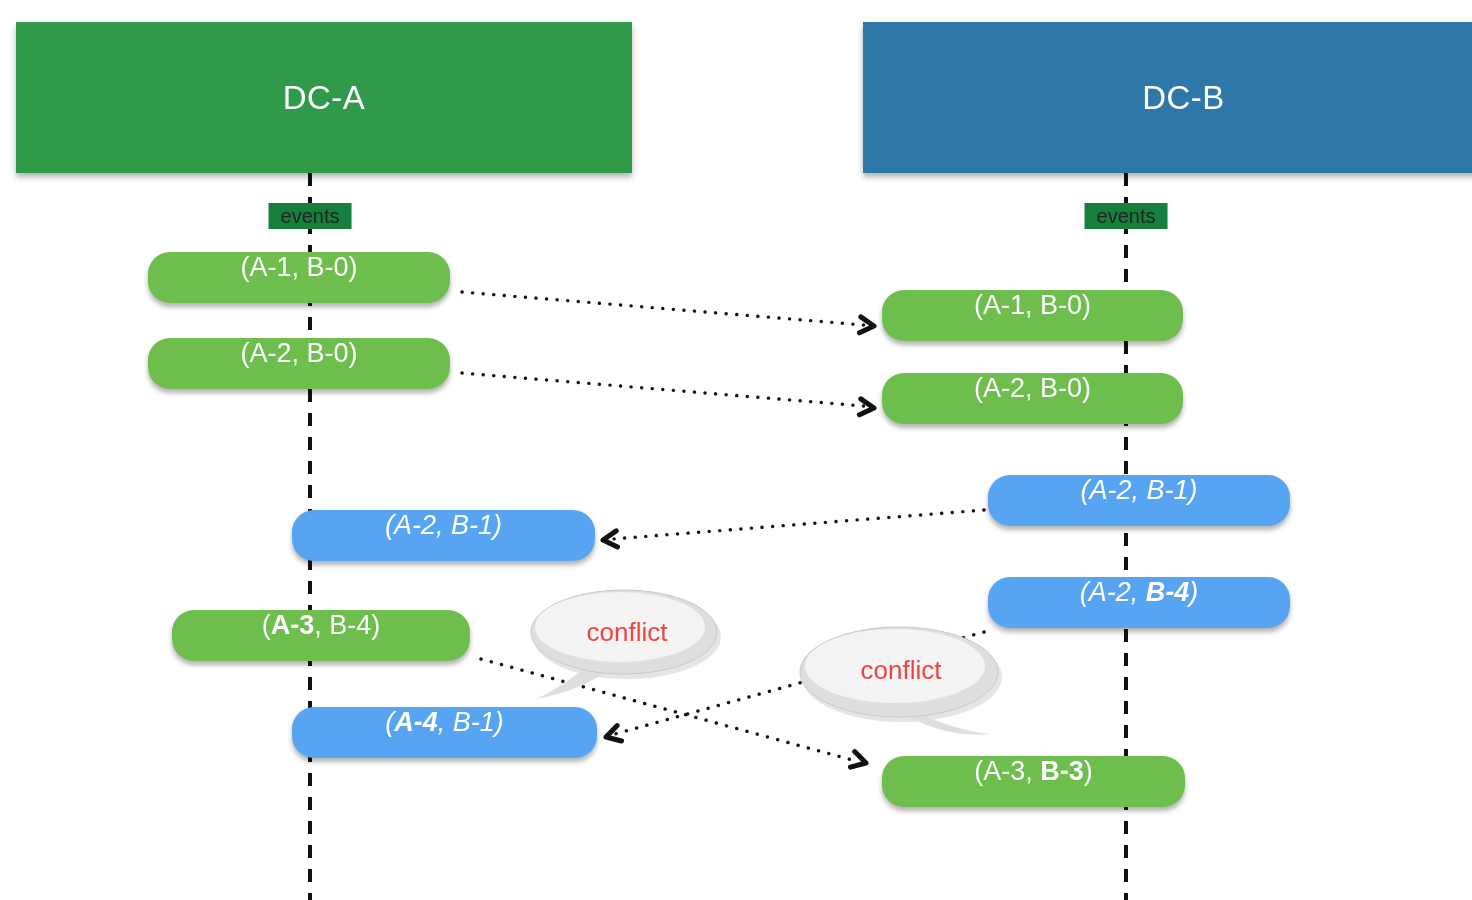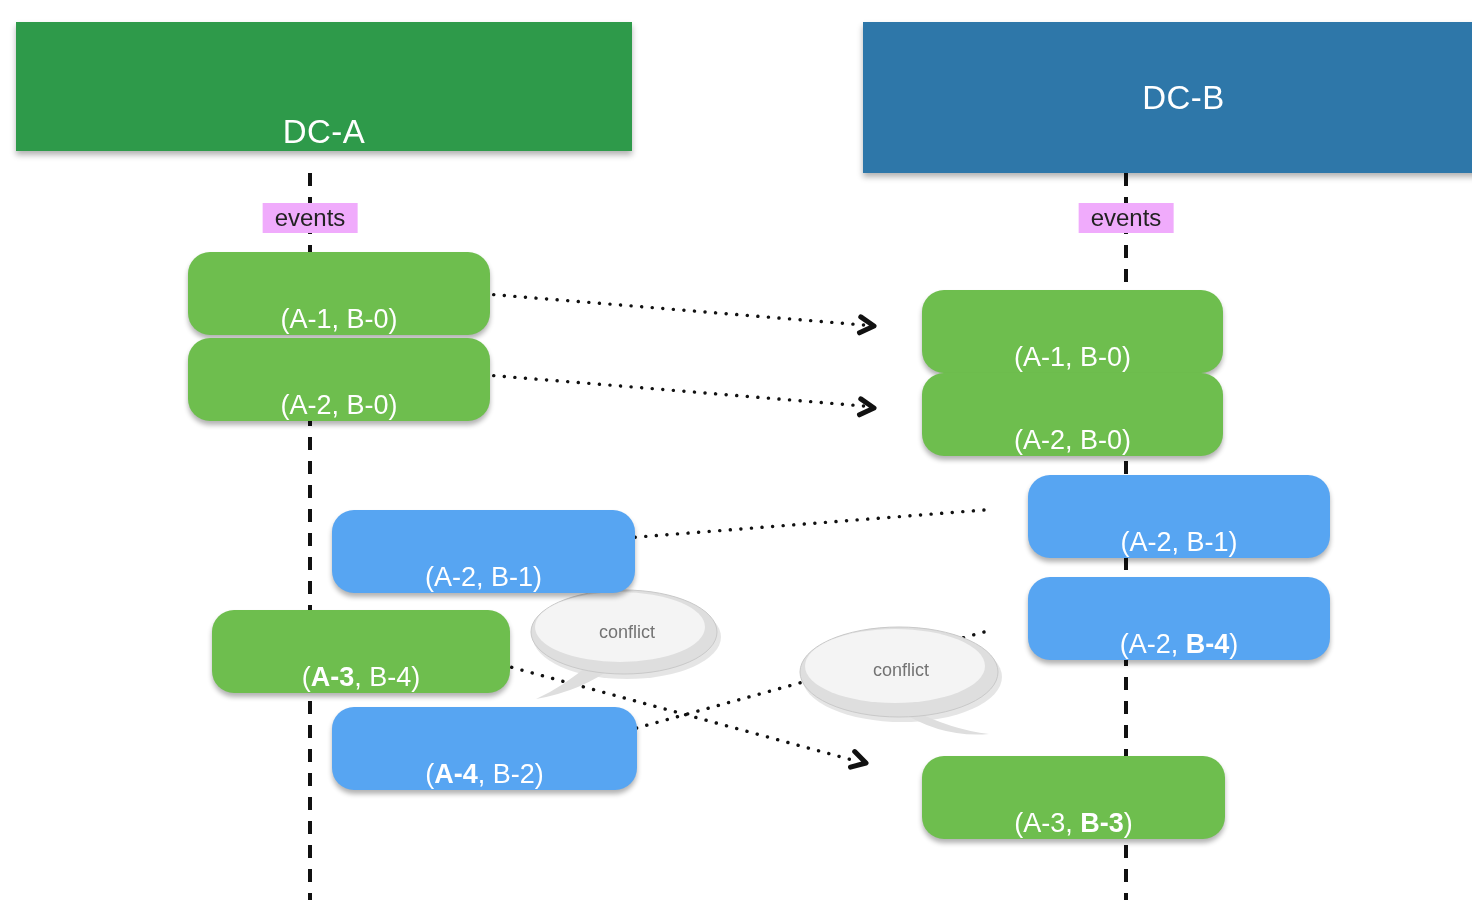--- a/index.html
+++ b/index.html
@@ -14,44 +14,43 @@
   .bubble-shadow{fill:rgba(0,0,0,0.10);}
   .bubble-base{fill:var(--bubble-fill,#dedede);stroke:var(--bubble-edge,#c9c9c9);stroke-width:1;}
   .bubble-tail{fill:var(--bubble-fill,#dedede);}
   .bubble-hi{fill:var(--bubble-highlight,#f4f4f4);}
 
   .dc-header{
     position:absolute;z-index:2;display:flex;align-items:center;justify-content:center;
     color:var(--text-on-fill,#fff);font-size:33px;letter-spacing:0.5px;
     box-shadow:0 4px 6px rgba(0,0,0,0.30);
   }
-  .dc-a{left:16px;top:22px;width:616px;height:129px;background:var(--dc-a-fill,#2e9a4a);align-items:flex-end;}
+  .dc-a{left:16px;top:22px;width:616px;height:151px;background:var(--dc-a-fill,#2e9a4a);}
   .dc-b{left:863px;top:22px;width:641px;height:151px;background:var(--dc-b-fill,#2e77a9);}
 
   .events-label{
     position:absolute;z-index:2;transform:translateX(-50%);
-    background:#f0abfc;padding:2px 12px;
-    color:var(--label-text,#222);font-size:24px;line-height:1.1;
+    background:#15803d;padding:2px 12px;
+    color:var(--label-text,#222);font-size:20px;line-height:1.1;
   }
 
   .pill{
-    position:absolute;z-index:2;height:83px;border-radius:22px;
-    display:flex;align-items:flex-end;justify-content:center;
+    position:absolute;z-index:2;height:51px;border-radius:22px;
+    display:flex;align-items:flex-start;justify-content:center;
     color:var(--text-on-fill,#fff);font-size:27px;
     box-shadow:0 4px 5px rgba(0,0,0,0.30);
-    margin-left:40px;
   }
   .pill.green{background:var(--pill-green,#6ebe4e);}
-  .pill.blue{background:var(--pill-blue,#57a5f2);}
+  .pill.blue{background:var(--pill-blue,#57a5f2);font-style:italic;}
   .pill .seg{font-weight:400;white-space:pre;}
   .pill .seg-b{font-weight:700;white-space:pre;}
 
   .bubble-label{
     position:absolute;z-index:2;transform:translate(-50%,-50%);
-    color:#737373;font-size:18px;white-space:nowrap;
+    color:#ef4444;font-size:26px;white-space:nowrap;
   }
 </style>
 </head>
 <body>
 
 <div class="canvas">
 
   <svg class="wires" width="1472" height="900" viewBox="0 0 1472 900" aria-hidden="true">
 
     <g>
@@ -122,21 +121,21 @@
       <span class="seg"></span>
   </div>
   <div class="pill green" style="left:172px;top:610px;width:298px">
     <span class="seg">(</span>
       <span class="seg-b">A-3</span>
       <span class="seg">, B-4)</span>
   </div>
   <div class="pill blue" style="left:292px;top:707px;width:305px">
     <span class="seg">(</span>
       <span class="seg-b">A-4</span>
-      <span class="seg">, B-2)</span>
+      <span class="seg">, B-1)</span>
   </div>
 
   <div class="pill green" style="left:882px;top:290px;width:301px">
     <span class="seg">(A-1, B-0)</span>
       <span class="seg-b"></span>
       <span class="seg"></span>
   </div>
   <div class="pill green" style="left:882px;top:373px;width:301px">
     <span class="seg">(A-2, B-0)</span>
       <span class="seg-b"></span>

